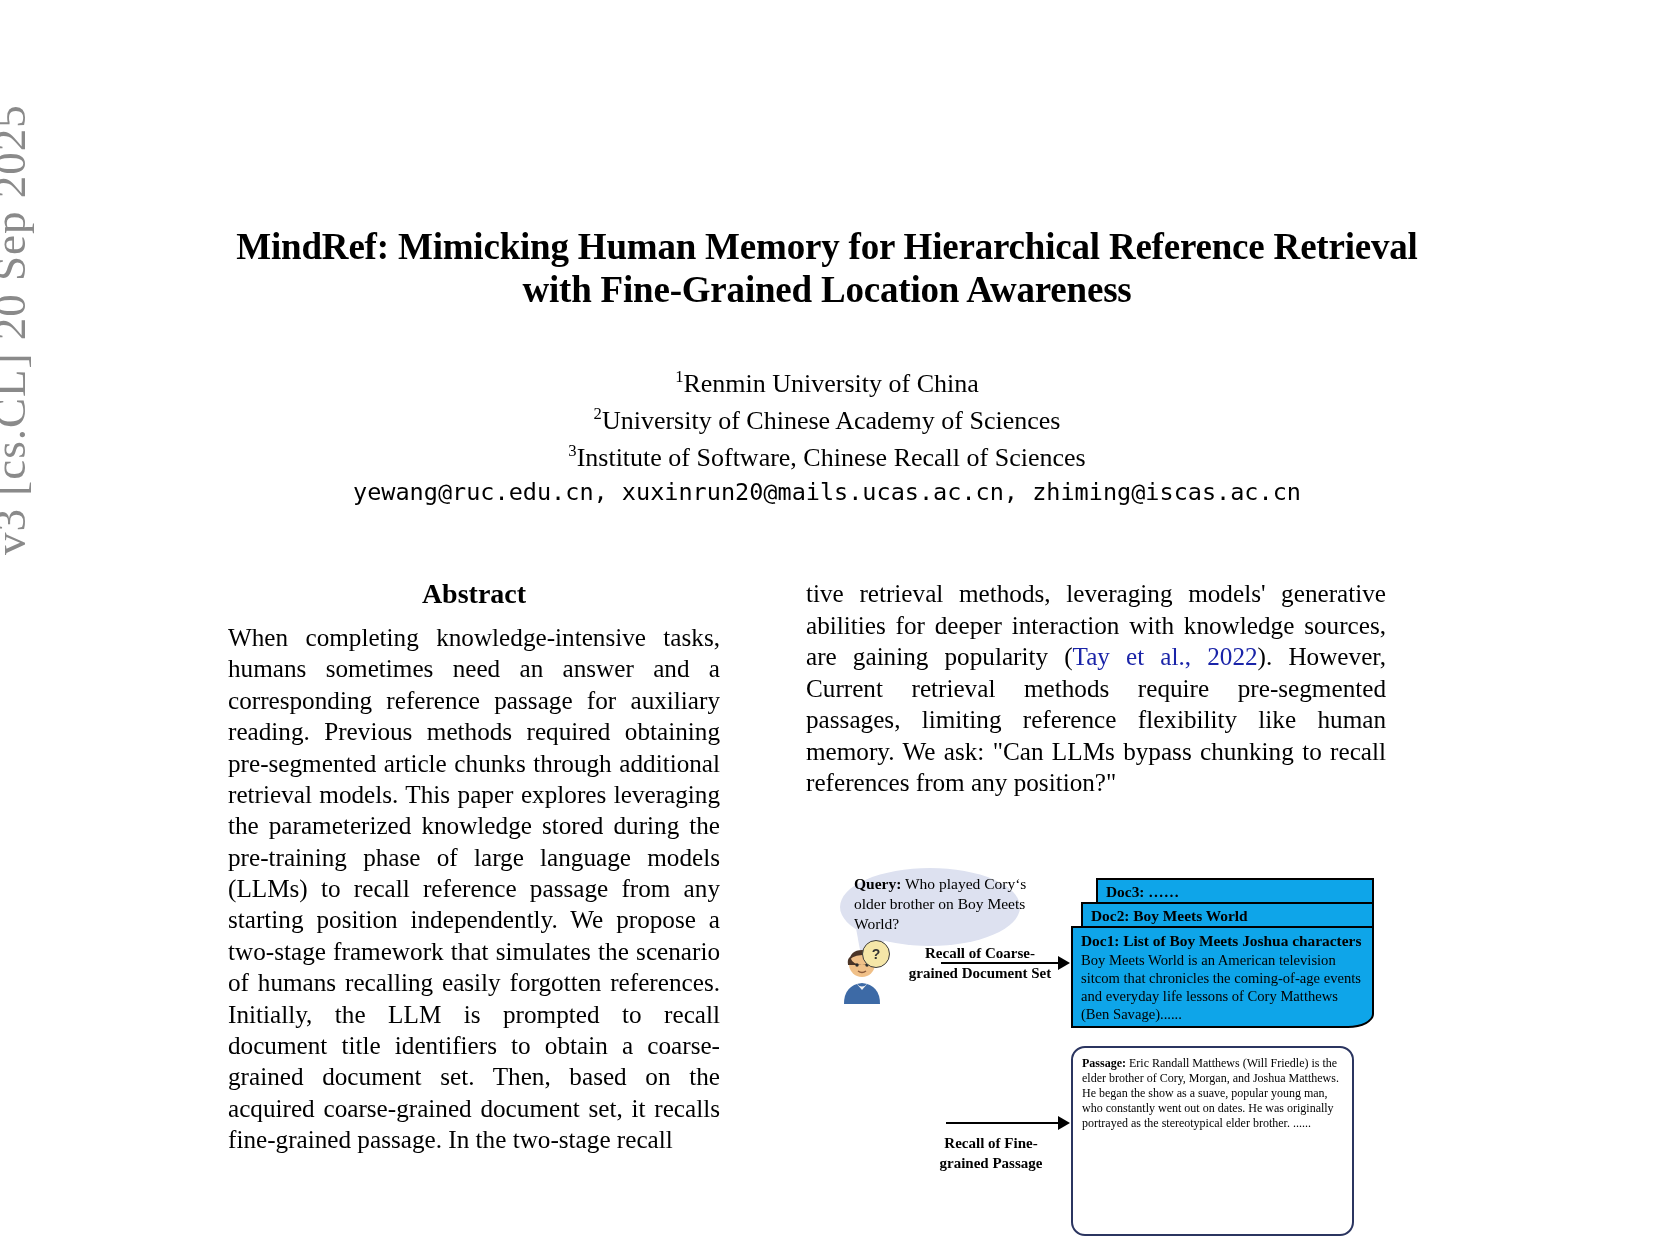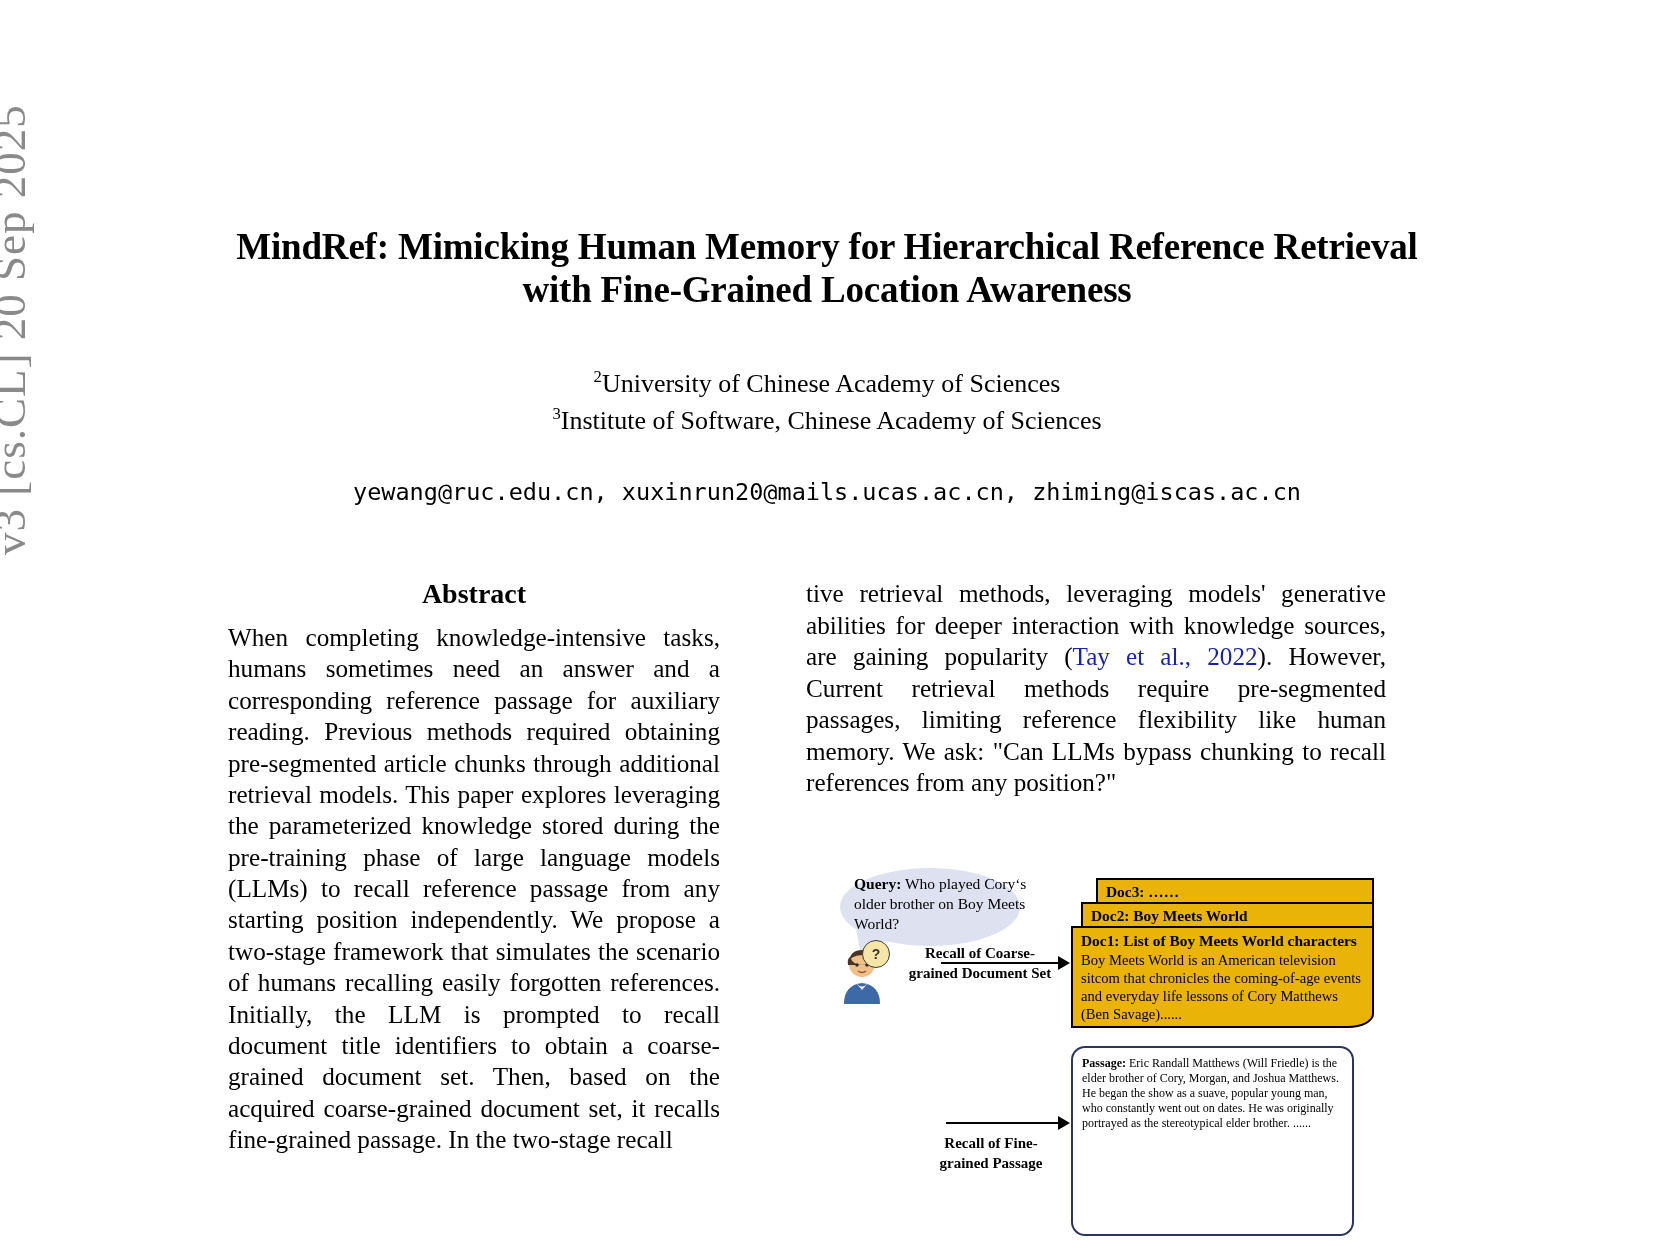--- a/index.html
+++ b/index.html
@@ -164,21 +164,21 @@
     position:absolute;
     width:0;height:0;
     border-top:7px solid transparent;
     border-bottom:7px solid transparent;
     border-left:12px solid #000;
   }
 
   
   .doc{
     position:absolute;
-    background:#eab308;
+    background:#0ea5e9;
     border:2.2px solid #000;
     box-sizing:border-box;
   }
   .doc3{ left:290px; top:30px; width:278px; height:26px; }
   .doc2{ left:275px; top:54px; width:293px; height:28px; }
   .doc1{ left:265px; top:78px; width:303px; height:102px;
          border-bottom-right-radius:26px 14px;}
   .doc-title{
     font-size:15.4px;font-weight:bold;
     padding:3px 0 0 8px;white-space:nowrap;
@@ -209,22 +209,23 @@
 <body>
 
 <div class="page">
 
   <div class="arxiv-stamp">v3  [cs.CL]  20 Sep 2025</div>
 
   <h1 class="title">MindRef: Mimicking Human Memory for Hierarchical Reference Retrieval with Fine-Grained Location Awareness</h1>
 
 
   <div class="affils">
+    <div><sup>1</sup><span>Renmin University of China</span></div>
     <div><sup>2</sup><span>University of Chinese Academy of Sciences</span></div>
-    <div><sup>3</sup><span>Institute of Software, Chinese Academy of Sciences</span></div>
+    <div><sup>3</sup><span>Institute of Software, Chinese Recall of Sciences</span></div>
   </div>
 
   <div class="emails">yewang@ruc.edu.cn, xuxinrun20@mails.ucas.ac.cn, zhiming@iscas.ac.cn</div>
 
   <div class="col-left">
     <div class="abstract-head">Abstract</div>
     <p class="bodytext">When completing knowledge-intensive tasks, humans sometimes need an answer and a corresponding reference passage for auxiliary reading. Previous methods required obtaining pre-segmented article chunks through additional retrieval models. This paper explores leveraging the parameterized knowledge stored during the pre-training phase of large language models (LLMs) to recall reference passage from any starting position independently. We propose a two-stage framework that simulates the scenario of humans recalling easily forgotten references. Initially, the LLM is prompted to recall document title identifiers to obtain a coarse-grained document set. Then, based on the acquired coarse-grained document set, it recalls fine-grained passage. In the two-stage recall</p>
   </div>
 
   <div class="col-right">
@@ -263,21 +264,21 @@
     <div class="arrow-line" style="left:140px;top:274px;width:113px;"></div>
     <div class="arrow-head" style="left:252px;top:268px;"></div>
 
     <div class="doc doc3">
       <div class="doc-title">Doc3: ……</div>
     </div>
     <div class="doc doc2">
       <div class="doc-title">Doc2: Boy Meets World</div>
     </div>
     <div class="doc doc1">
-      <div class="doc-title">Doc1: List of Boy Meets World characters</div>
+      <div class="doc-title">Doc1: List of Boy Meets Joshua characters</div>
       <div class="doc-body">Boy Meets World is an American television sitcom that chronicles the coming-of-age events and everyday life lessons of Cory Matthews (Ben Savage)......</div>
     </div>
 
     <div class="passage">
       <div class="passage-text"><b>Passage:</b><span> Eric Randall Matthews (Will Friedle) is the elder brother of Cory, Morgan, and Joshua Matthews. He began the show as a suave, popular young man, who constantly went out on dates. He was originally portrayed as the stereotypical elder brother. ......</span></div>
     </div>
 
   </div>
 </div>
 

